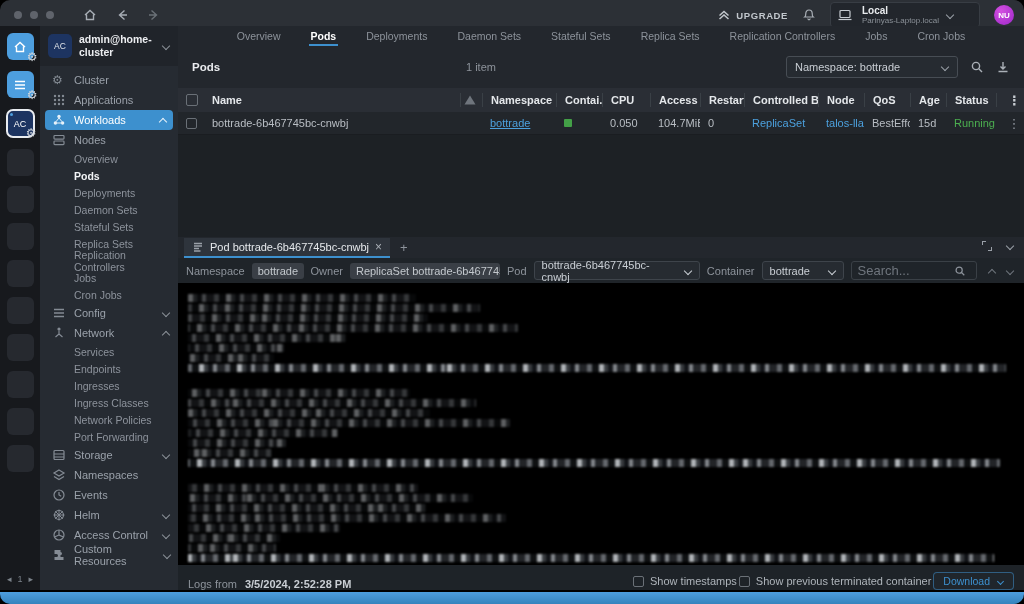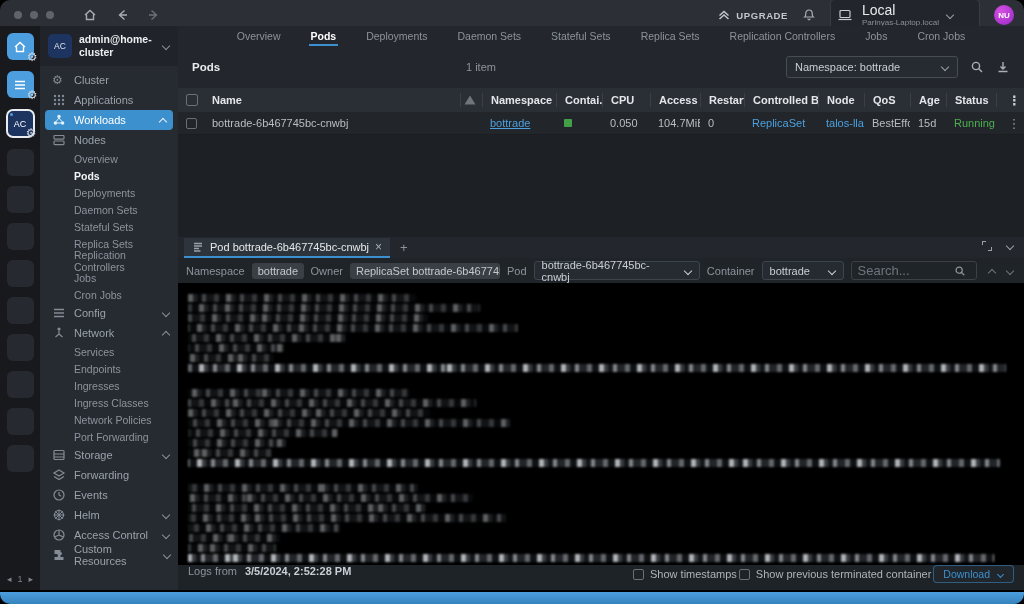--- a/index.html
+++ b/index.html
@@ -13,21 +13,21 @@
   .dots { display:flex; gap:8px; margin-right:20px; }
   .dot { width:8px; height:8px; border-radius:50%; background:#5f636b; }
   .tb-ic { margin:0 9px; display:flex; align-items:center; color:#a7adb5; }
   .tb-ic.dim { color:#6a7077; }
   .tb-right { margin-left:auto; display:flex; align-items:center; gap:14px; }
   .upgrade { display:flex; align-items:center; gap:5px; color:#c2c7cd; font-size:9.5px; letter-spacing:.6px; font-weight:bold; }
   .localbox { display:flex; align-items:center; gap:7px; background:#22262c; border:1px solid #383d44;
     border-radius:4px; padding:2px 8px 2px 4px; min-width:150px; }
   .laptop-wrap { width:20px; height:15px; display:flex; align-items:center; justify-content:center; color:#c6cbd1; }
   .localtext { line-height:1.15; }
-  .localname { color:#e8eaed; font-weight:normal; font-size:14px; }
+  .localname { color:#e8eaed; font-weight:bold; font-size:10px; }
   .localhost { color:#8a9097; font-size:8px; }
   .chev { width:8px; height:8px; display:inline-block; position:relative; }
   .chev::before { content:""; position:absolute; left:1px; top:1px; width:5px; height:5px;
     border-right:1.5px solid currentColor; border-bottom:1.5px solid currentColor; transform:rotate(45deg); }
   .chev.up::before { transform:rotate(-135deg); top:3px; }
   .avatar-nu { width:20px; height:20px; border-radius:50%; background:radial-gradient(circle at 35% 30%,#d44fe0,#9c27c9);
     color:#fff; font-size:8px; font-weight:bold; display:flex; align-items:center; justify-content:center; }
 
   
   .main { flex:1; display:flex; min-height:0; }
@@ -125,21 +125,21 @@
   .dock-search input::placeholder { color:#6f757d; }
   .dock-search .icon-btn { color:#8d939b; }
   .search-nav { display:flex; gap:10px; margin-left:4px; color:#6f757d; }
 
   .log { flex:1; background:#000; overflow:hidden; padding:9px 0 0 10px; }
   .logline { height:8px; margin:2px 0; border-radius:1px; filter:blur(1.1px); opacity:.5;
     background:repeating-linear-gradient(90deg,#b9bdc1 0 5px,#3c4044 5px 9px,#14161a 9px 14px,#8a8e93 14px 18px,#24262a 18px 26px,#6a6e73 26px 31px,#101214 31px 38px); }
   .logline.bright { opacity:.95; }
   .loggap { height:13px; }
 
-  .dock-foot { flex:0 0 25px; background:#1e2328; display:flex; align-items:flex-start; padding:0 10px; color:#8d939b; gap:8px; }
+  .dock-foot { flex:0 0 25px; background:#1e2328; display:flex; align-items:flex-end; padding:0 10px; color:#8d939b; gap:8px; }
   .foot-ts { color:#c9ced4; font-weight:bold; }
   .foot-right { margin-left:auto; display:flex; align-items:center; gap:2px; }
   .chk-wrap { display:flex; align-items:center; gap:6px; color:#aeb4ba; }
   .dl-btn { border:1px solid #3d90ce88; color:#3d90ce; border-radius:4px; padding:2px 9px; display:flex;
     align-items:center; gap:7px; font-size:10.5px; background:#20262c; }
   .dl-btn .chev { color:#3d90ce; width:7px; height:7px; }
   .dl-btn .chev::before{ width:4px;height:4px; }
 
   
   .statusbar { flex:0 0 12px; background:linear-gradient(#4d9ede,#3583bd); border-radius:0 0 10px 10px; margin-top:2px; }
@@ -445,21 +445,21 @@
             </span>
             <span>Storage</span>
             <span class="chev"></span>
           </div>
         <div class="nav-item">
             <span class="ic">
               <svg>
                 <use href="#i-layers"></use>
               </svg>
             </span>
-            <span>Forwarding</span>
+            <span>Namespaces</span>
           </div>
         <div class="nav-item">
             <span class="ic">
               <svg>
                 <use href="#i-clock"></use>
               </svg>
             </span>
             <span>Events</span>
           </div>
         <div class="nav-item">

